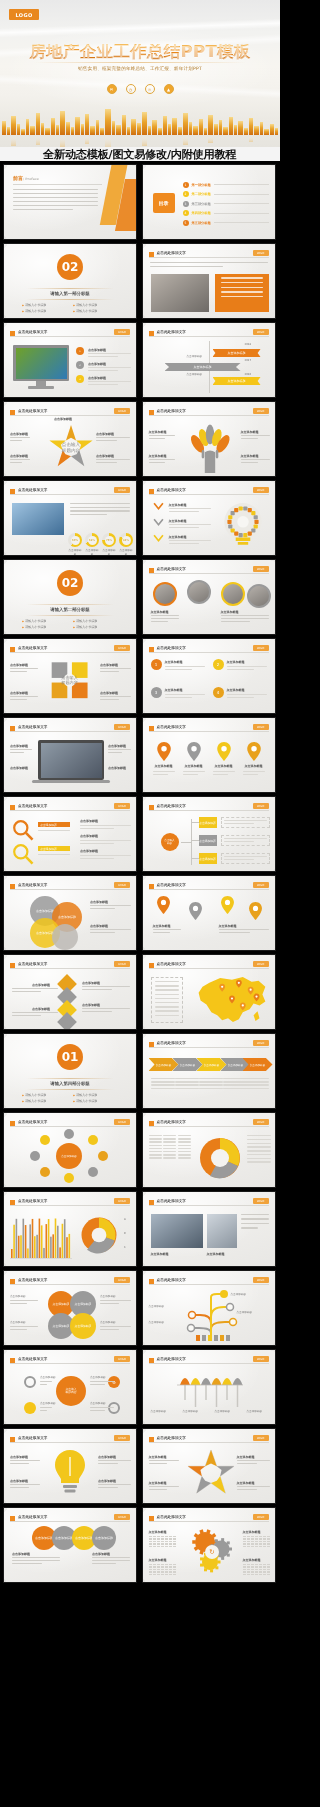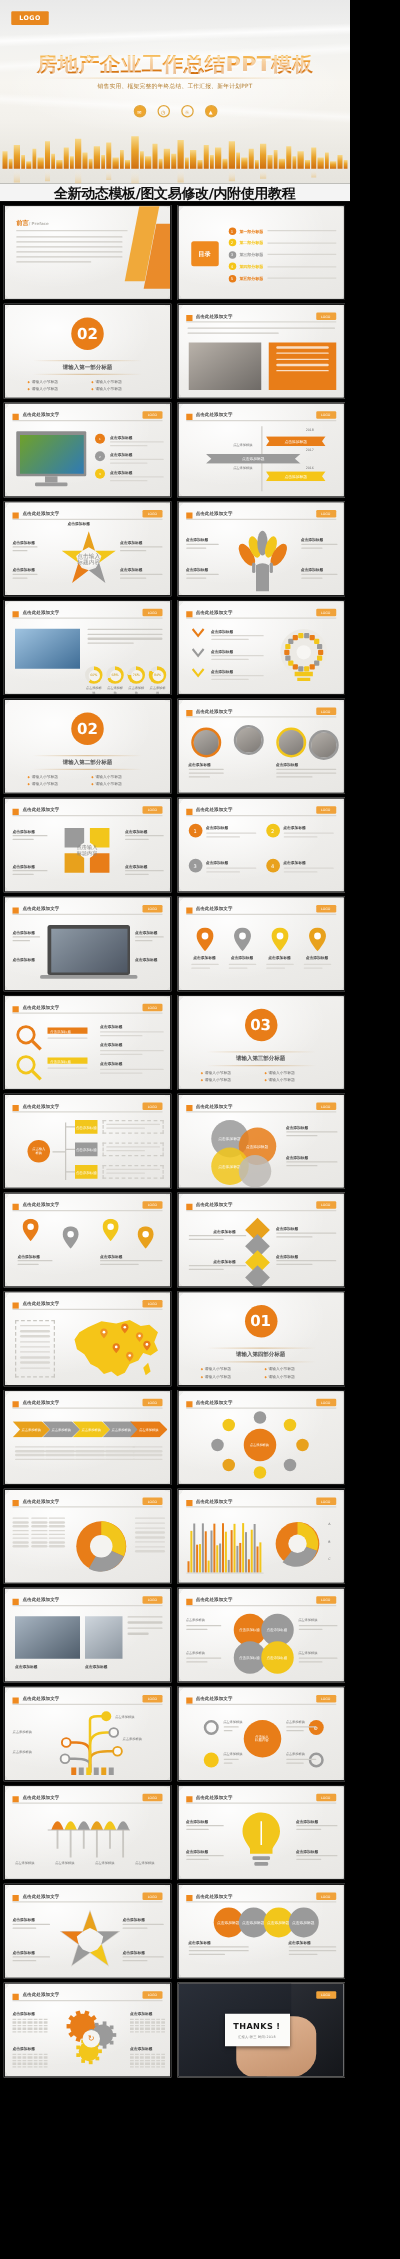--- a/index.html
+++ b/index.html
@@ -752,33 +752,20 @@
         <div class="ph-line s" style="width:66%"></div>
       </div>
       <div class="blk tiny-t" style="left:76px;top:52px;">点击添加标题</div>
       <div class="blk" style="left:76px;top:58px;right:5px">
         <div class="ph-line s" style="margin-bottom:1.4px"></div>
         <div class="ph-line s" style="width:66%"></div>
       </div>
     </div>
     <div class="slide">
       <div class="paper"></div>
-      <div class="sec-num">03</div>
-  <div class="sec-rule"></div>
-  <div class="sec-title">请输入第三部分标题</div>
-  <div class="sec-rule2"></div>
-  <div class="sec-bullets">
-    <div>请输入小节标题</div>
-        <div>请输入小节标题</div>
-        <div>请输入小节标题</div>
-        <div>请输入小节标题</div>
-  </div>
-    </div>
-    <div class="slide">
-      <div class="paper"></div>
       <div class="s-head">
     <div class="hsq"></div>
     <div class="htxt">点击此处添加文字</div>
     <div class="hbtn">LOGO</div>
     <div class="hline"></div>
   </div>
     <div class="blk o cir" style="left:18px;top:36px;width:18px;height:18px;display:flex;align-items:center;justify-content:center;color:#fff;font-size:2.6px;text-align:center;line-height:1.2">点击输入<br>标题</div>
     <div class="blk" style="left:38px;top:45px;width:10px;height:1px;background:#c9c7c2"></div>
     <div class="blk" style="left:48px;top:22px;width:1px;height:46px;background:#c9c7c2"></div>
 
@@ -1614,24 +1601,13 @@
           <div style="flex:1;height:1.3px;background:#d4d2cd"></div>
           <div style="flex:1;height:1.3px;background:#d4d2cd"></div>
           <div style="flex:1;height:1.3px;background:#d4d2cd"></div>
           <div style="flex:1;height:1.3px;background:#d4d2cd"></div>
           <div style="flex:1;height:1.3px;background:#d4d2cd"></div>
           <div style="flex:1;height:1.3px;background:#d4d2cd"></div>
           <div style="flex:1;height:1.3px;background:#d4d2cd"></div>
         </div>
       </div>
     </div>
-    <div class="slide">
-      <div class="paper"></div>
-    <div class="thanks"></div>
-    <div class="th-arm"></div>
-    <div class="th-hand"></div>
-    <div class="th-card">
-      <b>THANKS !</b>
-      <i>汇报人:张三   时间:2018</i>
-    </div>
-    <div class="hbtn" style="position:absolute;right:6px;top:6px;width:16px;height:6px;background:#f0a23a;border-radius:1px;color:#fff;font-size:2.6px;display:flex;align-items:center;justify-content:center">LOGO</div>
-    </div>
   </div>
 
 </body></html>

